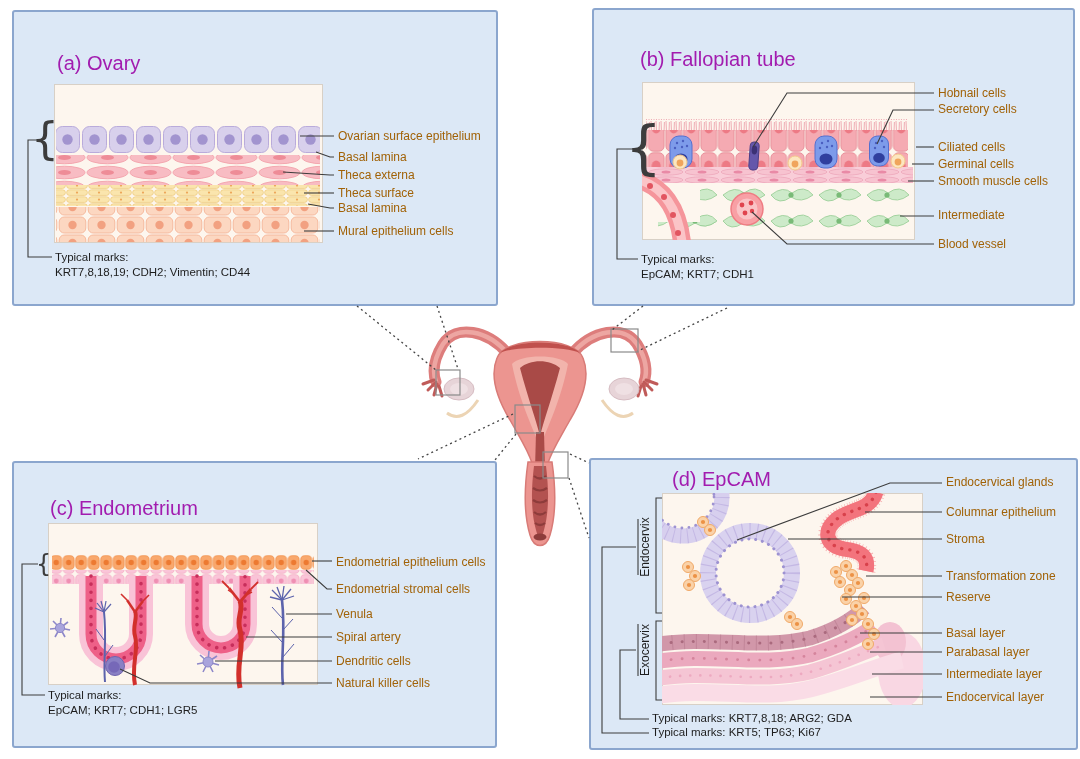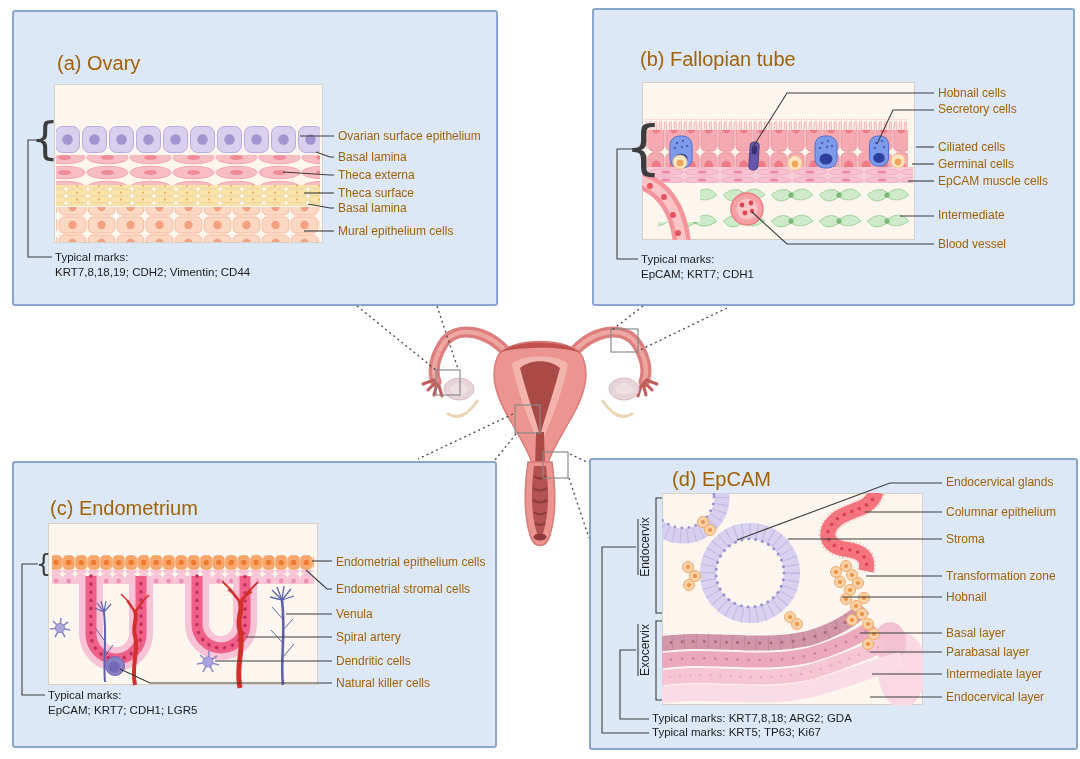--- a/index.html
+++ b/index.html
@@ -1,19 +1,19 @@
 <!DOCTYPE html>
 <html><head>
 <meta charset="utf-8">
 <style>
   html,body{margin:0;padding:0;background:#ffffff;}
   body{width:1080px;height:759px;position:relative;font-family:"Liberation Sans",sans-serif;color:#222;overflow:hidden;}
   .panel{position:absolute;background:#dce8f6;border:2px solid #8ba6ce;border-radius:3px;box-sizing:border-box;}
   .illus{position:absolute;background:#fdf6ee;border:1px solid #d8d0c6;box-sizing:border-box;}
-  .ptitle{position:absolute;font-size:20px;color:#a16207;white-space:nowrap;}
+  .ptitle{position:absolute;font-size:20px;color:#a21caf;white-space:nowrap;}
   .lbl{position:absolute;font-size:12px;color:#a16207;white-space:nowrap;transform:translateY(-50%);line-height:1;}
   .lbl-rot{position:absolute;font-size:12px;color:#1d1d1d;white-space:nowrap;transform:translate(-50%,-50%) rotate(-90deg);transform-origin:center;line-height:1;}
   .marks{position:absolute;font-size:11.5px;color:#1d1d1d;white-space:nowrap;line-height:14.5px;}
   svg.overlay{position:absolute;left:0;top:0;pointer-events:none;}
 </style>
 </head>
 <body>
 
 <div class="panel" style="left:12px;top:10px;width:486px;height:296px"></div>
 <div class="panel" style="left:592px;top:8px;width:483px;height:298px"></div>
@@ -427,21 +427,21 @@
 <div class="lbl" style="left:338px;top:231px">Mural epithelium cells</div>
 <div class="marks" style="left:55px;top:250px">
   <div>Typical marks:</div>
   <div>KRT7,8,18,19; CDH2; Vimentin; CD44</div>
 </div>
 
 <div class="lbl" style="left:938px;top:93px">Hobnail cells</div>
 <div class="lbl" style="left:938px;top:109px">Secretory cells</div>
 <div class="lbl" style="left:938px;top:147px">Ciliated cells</div>
 <div class="lbl" style="left:938px;top:164px">Germinal cells</div>
-<div class="lbl" style="left:938px;top:181px">EpCAM muscle cells</div>
+<div class="lbl" style="left:938px;top:181px">Smooth muscle cells</div>
 <div class="lbl" style="left:938px;top:215px">Intermediate</div>
 <div class="lbl" style="left:938px;top:244px">Blood vessel</div>
 <div class="marks" style="left:641px;top:252px">
   <div>Typical marks:</div>
   <div>EpCAM; KRT7; CDH1</div>
 </div>
 
 <div class="lbl" style="left:336px;top:562px">Endometrial epithelium cells</div>
 <div class="lbl" style="left:336px;top:589px">Endometrial stromal cells</div>
 <div class="lbl" style="left:336px;top:614px">Venula</div>
@@ -450,21 +450,21 @@
 <div class="lbl" style="left:336px;top:683px">Natural killer cells</div>
 <div class="marks" style="left:48px;top:688px">
   <div>Typical marks:</div>
   <div>EpCAM; KRT7; CDH1; LGR5</div>
 </div>
 
 <div class="lbl" style="left:946px;top:482px">Endocervical glands</div>
 <div class="lbl" style="left:946px;top:512px">Columnar epithelium</div>
 <div class="lbl" style="left:946px;top:539px">Stroma</div>
 <div class="lbl" style="left:946px;top:576px">Transformation zone</div>
-<div class="lbl" style="left:946px;top:597px">Hobnail</div>
+<div class="lbl" style="left:946px;top:597px">Reserve</div>
 <div class="lbl" style="left:946px;top:633px">Basal layer</div>
 <div class="lbl" style="left:946px;top:652px">Parabasal layer</div>
 <div class="lbl" style="left:946px;top:674px">Intermediate layer</div>
 <div class="lbl" style="left:946px;top:697px">Endocervical layer</div>
 <div class="lbl-rot" style="left:645px;top:547px">Endocervix</div>
 <div class="lbl-rot" style="left:645px;top:650px">Exocervix</div>
 <div class="marks" style="left:652px;top:711px">Typical marks: KRT7,8,18; ARG2; GDA</div>
 <div class="marks" style="left:652px;top:725px">Typical marks: KRT5; TP63; Ki67</div>
 
 </body></html>

